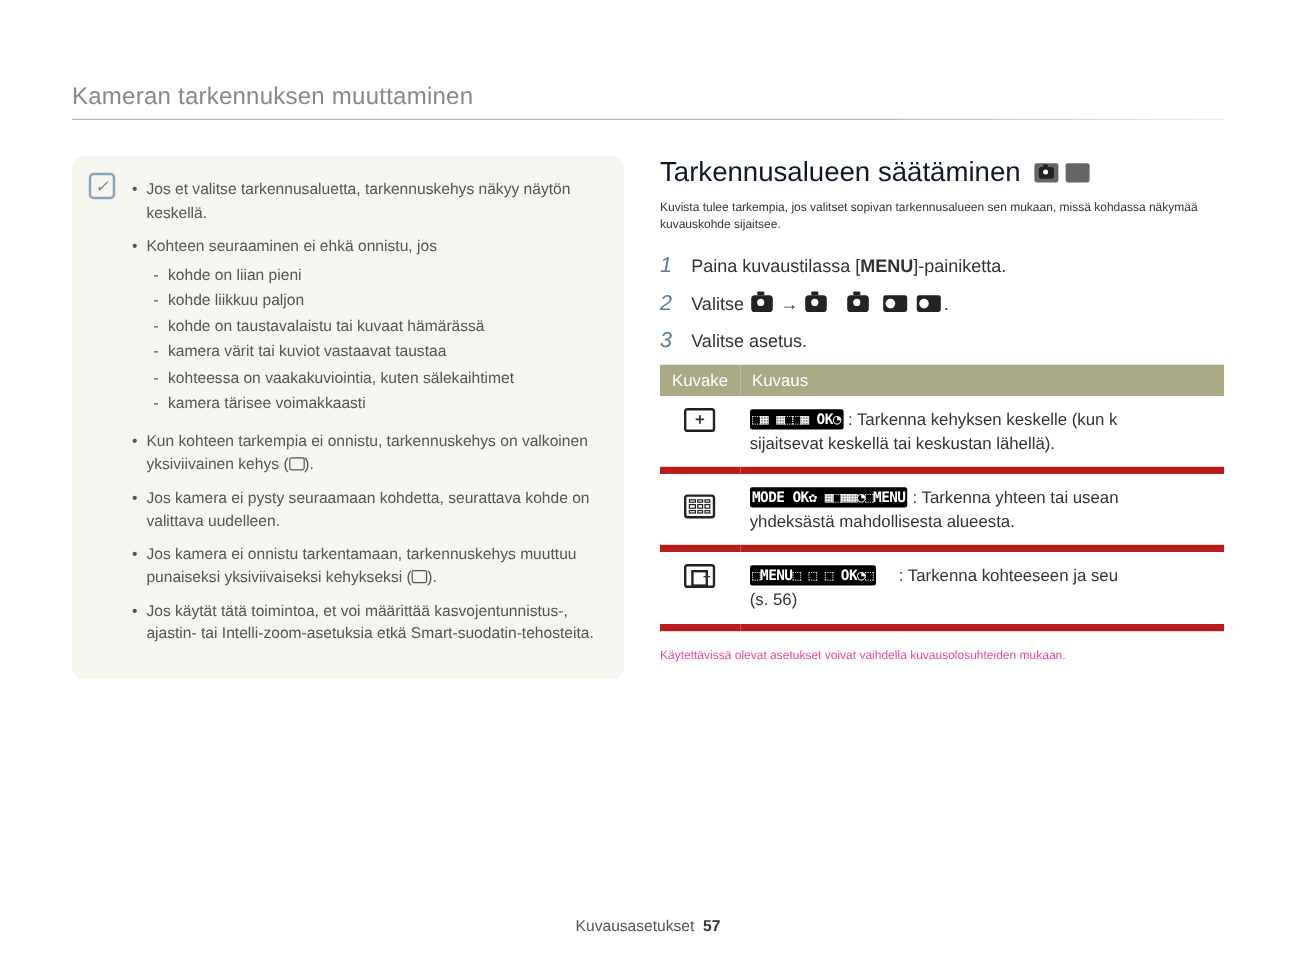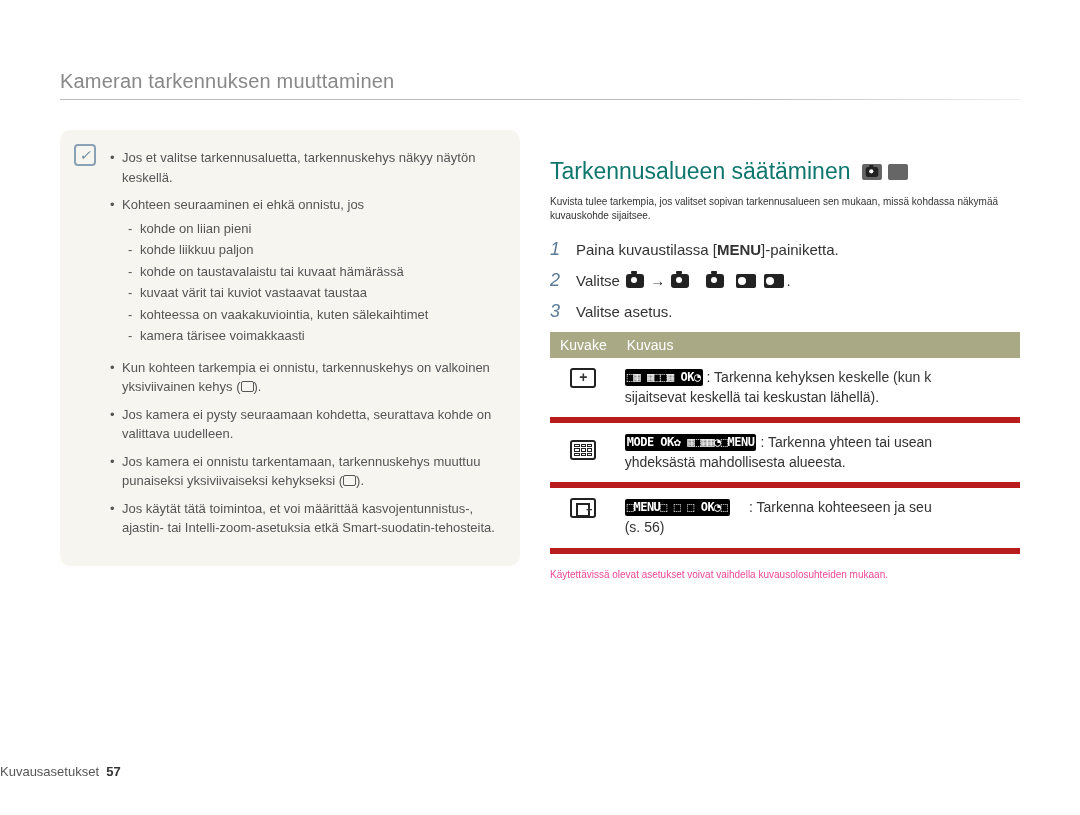--- a/index.html
+++ b/index.html
@@ -99,25 +99,24 @@
     width: 13px;
     height: 11px;
     border: 1.5px solid #555;
     border-radius: 2px;
     vertical-align: -1px;
   }
 
   .section-heading {
     font-size: 23px;
     font-weight: 400;
-    color: #0f766e;
+    color: #0f172a;
     display: flex;
     align-items: center;
     gap: 12px;
-    margin-top: 28px;
   }
   .mode-icons {
     display: inline-flex;
     gap: 6px;
   }
   .mode-icon {
     display: inline-flex;
     align-items: center;
     justify-content: center;
     width: 20px;
@@ -288,21 +287,21 @@
     margin-top: 14px;
     font-size: 10px;
     color: #ec4899;
     line-height: 1.4;
   }
   .footer {
     position: absolute;
     bottom: 36px;
     left: 0;
     width: 100%;
-    text-align: left;
+    text-align: center;
     font-size: 13px;
     color: #555;
   }
   .footer .pg {
     font-weight: 700;
     color: #333;
   }
 </style>
 </head>
 <body>
@@ -316,21 +315,21 @@
       <div class="note-box">
         <div class="note-icon">✓</div>
         <ul class="top">
           <li>Jos et valitse tarkennusaluetta, tarkennuskehys näkyy näytön keskellä.</li>
           <li>
             <span>Kohteen seuraaminen ei ehkä onnistu, jos</span>
             <ul class="sub">
               <li>kohde on liian pieni</li>
               <li>kohde liikkuu paljon</li>
               <li>kohde on taustavalaistu tai kuvaat hämärässä</li>
-              <li>kuvaat värit tai kuviot vastaavat taustaa</li>
+              <li>kamera värit tai kuviot vastaavat taustaa</li>
               <li>kohteessa on vaakakuviointia, kuten sälekaihtimet</li>
               <li>kamera tärisee voimakkaasti</li>
             </ul>
           </li>
           <li>
             <span>Kun kohteen tarkempia ei onnistu, tarkennuskehys on valkoinen yksiviivainen kehys (</span><span class="inline-icon-box"></span><span>).</span>
           </li>
           <li>Jos kamera ei pysty seuraamaan kohdetta, seurattava kohde on valittava uudelleen.</li>
           <li>
             <span>Jos kamera ei onnistu tarkentamaan, tarkennuskehys muuttuu punaiseksi yksiviivaiseksi kehykseksi (</span><span class="inline-icon-box" style="border-color:#555"></span><span>).</span>

